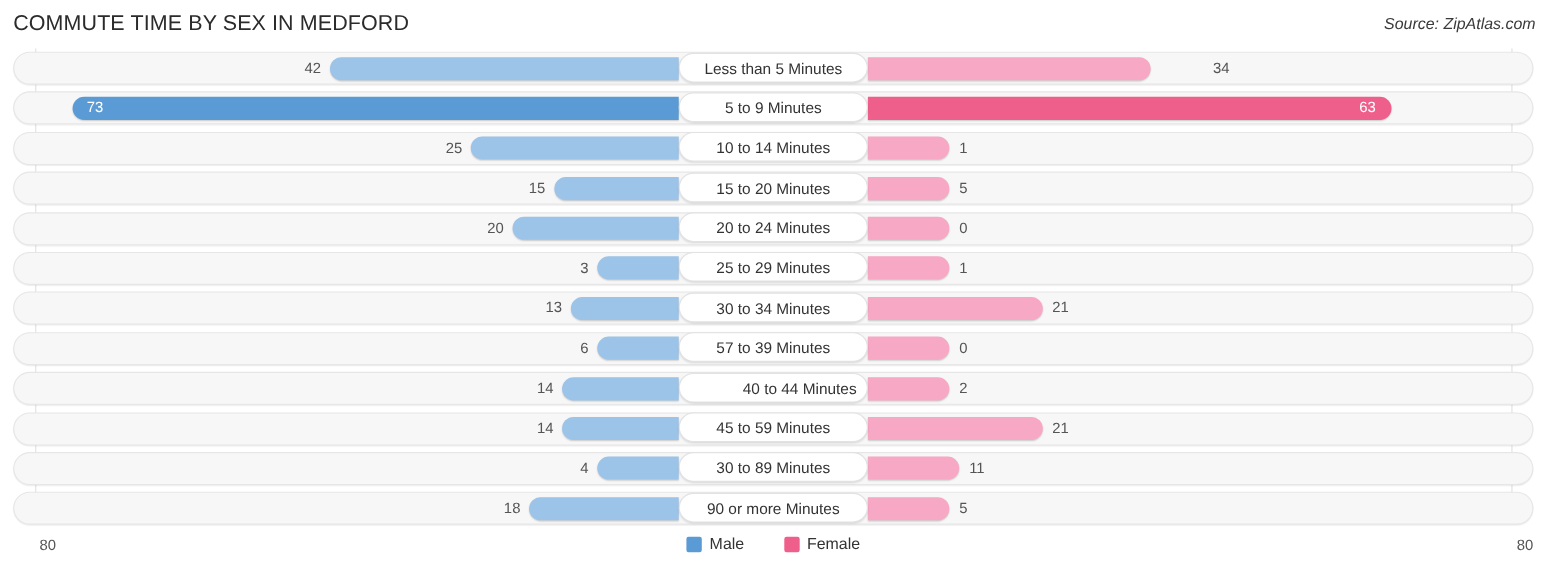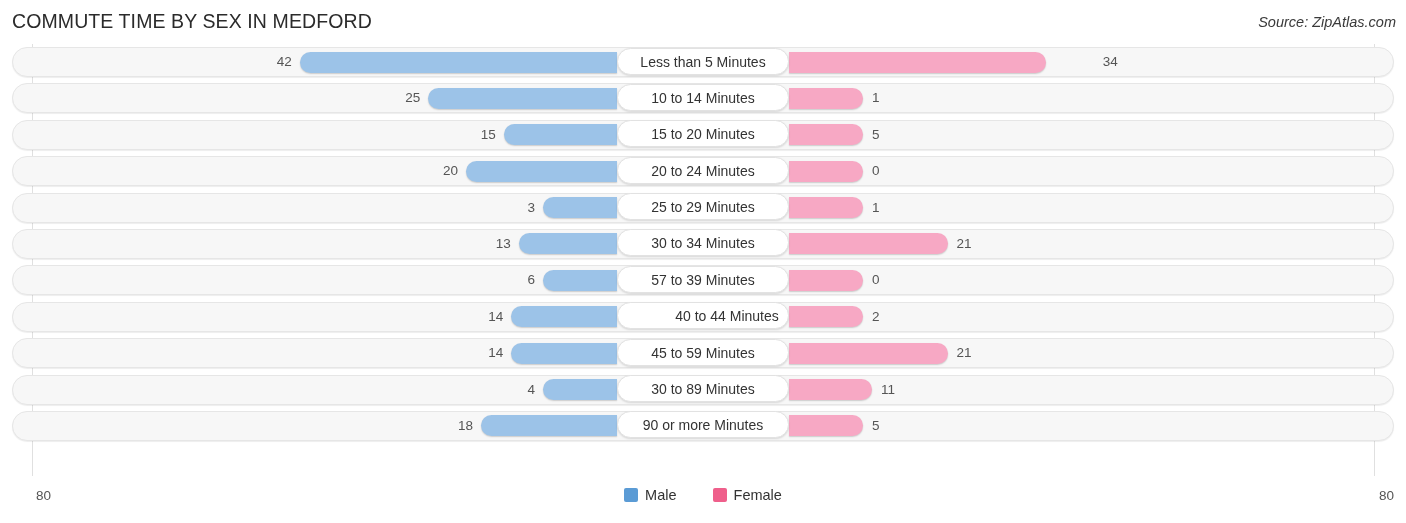--- a/index.html
+++ b/index.html
@@ -171,20 +171,28 @@
       <div class="row">
         <div class="track"></div>
         <div class="bar male" style="left: 299.9px; width: 317.1px; background: rgb(156, 195, 232);"></div>
         <div class="val outside-left" style="left: 239.9px; width: 52px;">42</div>
         <div class="bar female" style="left: 789px; width: 256.7px; background: rgb(247, 168, 196);"></div>
         <div class="val outside-right" style="left: 1054.7px; margin-left: 48px;">34</div>
         <div class="cat-pill" style="left: 617px; width: 172px;">Less than 5 Minutes</div>
       </div>
       <div class="row">
         <div class="track"></div>
+        <div class="bar male" style="left: 65.85px; width: 551.15px; background: rgb(91, 155, 213);"></div>
+        <div class="val inside-left" style="left: 78.85px;">73</div>
+        <div class="bar female" style="left: 789px; width: 475.65px; background: rgb(239, 95, 139);"></div>
+        <div class="val inside-right" style="left: 1204.65px; width: 46px;">63</div>
+        <div class="cat-pill" style="left: 617px; width: 172px;">5 to 9 Minutes</div>
+      </div>
+      <div class="row">
+        <div class="track"></div>
         <div class="bar male" style="left: 428.25px; width: 188.75px; background: rgb(156, 195, 232);"></div>
         <div class="val outside-left" style="left: 368.25px; width: 52px;">25</div>
         <div class="bar female" style="left: 789px; width: 74px; background: rgb(247, 168, 196);"></div>
         <div class="val outside-right" style="left: 872px;">1</div>
         <div class="cat-pill" style="left: 617px; width: 172px;">10 to 14 Minutes</div>
       </div>
       <div class="row">
         <div class="track"></div>
         <div class="bar male" style="left: 503.75px; width: 113.25px; background: rgb(156, 195, 232);"></div>
         <div class="val outside-left" style="left: 443.75px; width: 52px;">15</div>

